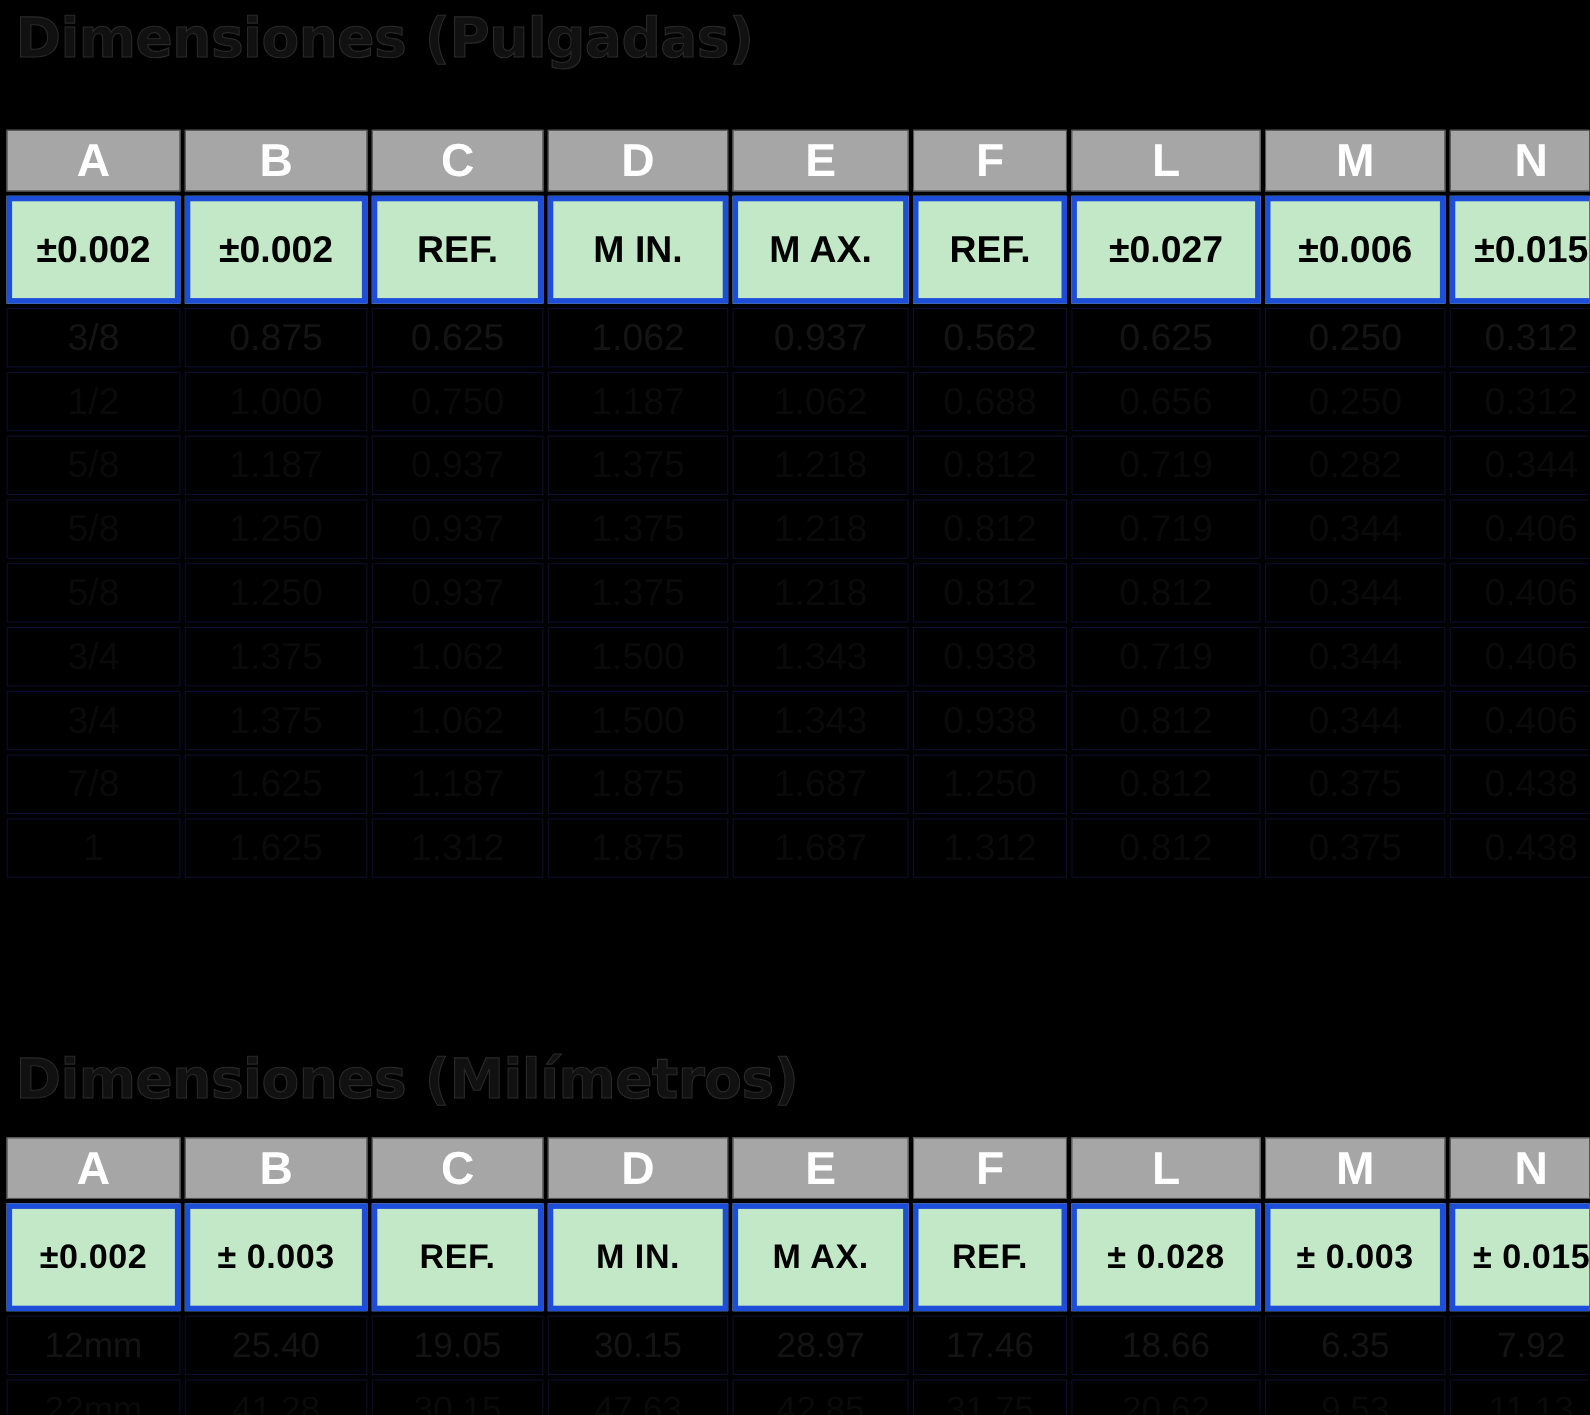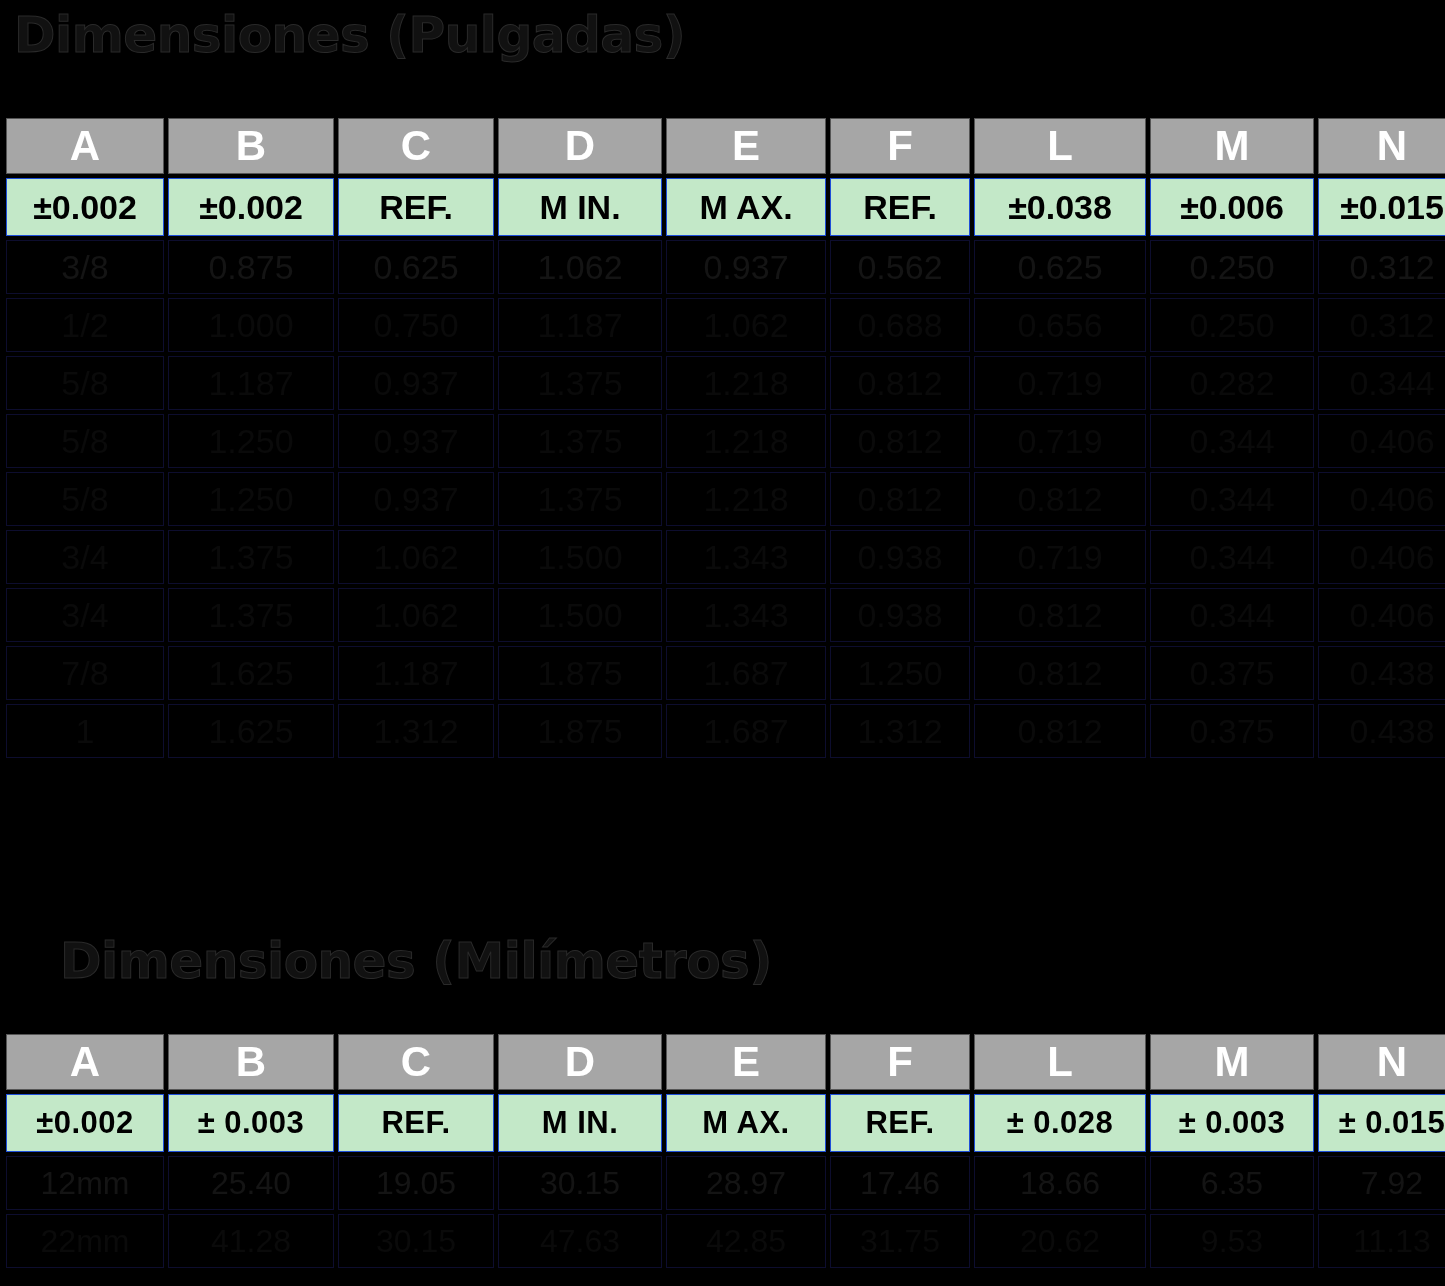--- a/index.html
+++ b/index.html
@@ -35,22 +35,21 @@
     font-family: "DejaVu Sans", sans-serif;
   }
   #title-inches {
     position: absolute;
     left: 14px;
     top: 10px;
   }
   #title-mm {
     position: absolute;
     left: 14px;
-    top: 936px;
-    margin-left: 46px;
+    top: 956px;
   }
 
   
   .dim-table {
     position: absolute;
     border-collapse: separate;
     border-spacing: 4px 4px;
     table-layout: fixed;
   }
   #table-inches {
@@ -85,22 +84,22 @@
     padding: 0;
     border: 1px solid #555555;
   }
   .hdr-tol {
     background: #c3e8c8;
     color: #000000;
     font-size: 34px;
     text-align: center;
     height: 56px;
     line-height: 56px;
-    padding: 0;
-    border: 1px solid #1d4ed8;
+    padding: 16px;
+    border: 5px solid #1d4ed8;
     white-space: nowrap;
   }
   #table-mm .hdr-tol {
     font-size: 31px;
     letter-spacing: 0.5px;
   }
 
   .cell {
     background: #000000;
     color: #0a0a0a;
@@ -151,21 +150,21 @@
         <th class="hdr-letter">M</th>
         <th class="hdr-letter">N</th>
       </tr>
       <tr>
         <th class="hdr-tol">±0.002</th>
         <th class="hdr-tol">±0.002</th>
         <th class="hdr-tol">REF.</th>
         <th class="hdr-tol">M IN.</th>
         <th class="hdr-tol">M AX.</th>
         <th class="hdr-tol">REF.</th>
-        <th class="hdr-tol">±0.038</th>
+        <th class="hdr-tol">±0.027</th>
         <th class="hdr-tol">±0.006</th>
         <th class="hdr-tol">±0.015</th>
       </tr>
     </thead>
     <tbody>
       <tr>
         <td class="cell first-row">3/8</td>
         <td class="cell first-row">0.875</td>
         <td class="cell first-row">0.625</td>
         <td class="cell first-row">1.062</td>

